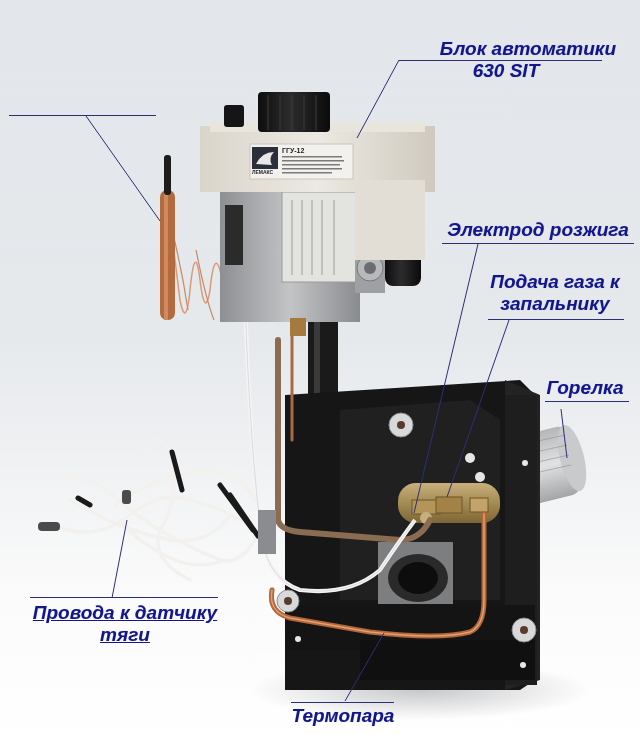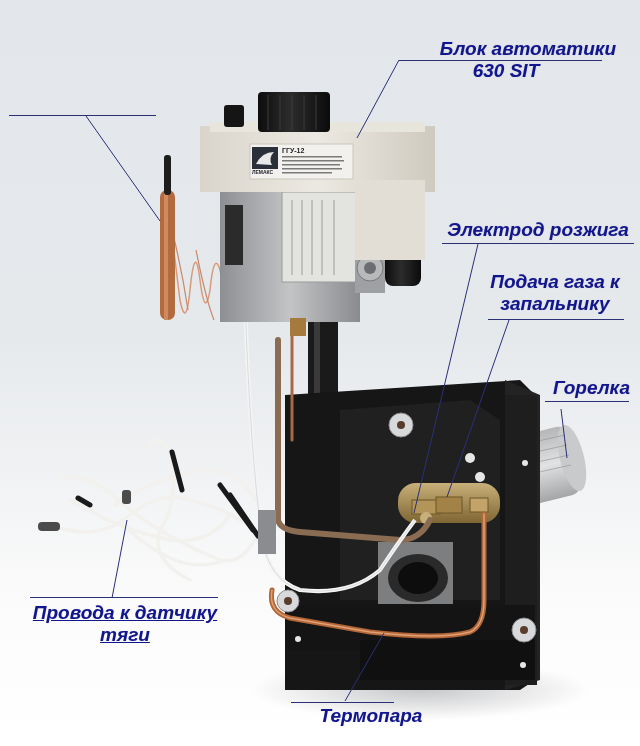--- a/index.html
+++ b/index.html
@@ -218,29 +218,29 @@
     <div>Электрод розжига</div>
   </div>
   <div class="underline" style="left:442px;top:243px;width:192px;"></div>
 
   <div class="label" style="left:480px;top:271px;width:150px;">
     <div>Подача газа к</div>
     <div>запальнику</div>
   </div>
   <div class="underline" style="left:488px;top:319px;width:136px;"></div>
 
-  <div class="label" style="left:540px;top:377px;width:90px;text-align:right;">
+  <div class="label" style="left:540px;top:377px;width:90px;">
     <div>Горелка</div>
   </div>
   <div class="underline" style="left:545px;top:401px;width:84px;"></div>
 
   <div class="underline" style="left:30px;top:597px;width:188px;"></div>
   <div class="label" style="left:20px;top:602px;width:210px;text-decoration:underline;">
     <div>Провода к датчику</div>
     <div>тяги</div>
   </div>
 
   <div class="underline" style="left:291px;top:702px;width:103px;"></div>
-  <div class="label" style="left:288px;top:705px;width:110px;margin-left:28px;">
+  <div class="label" style="left:288px;top:705px;width:110px;">
     <div>Термопара</div>
   </div>
 
 </div>
 
 </body></html>

